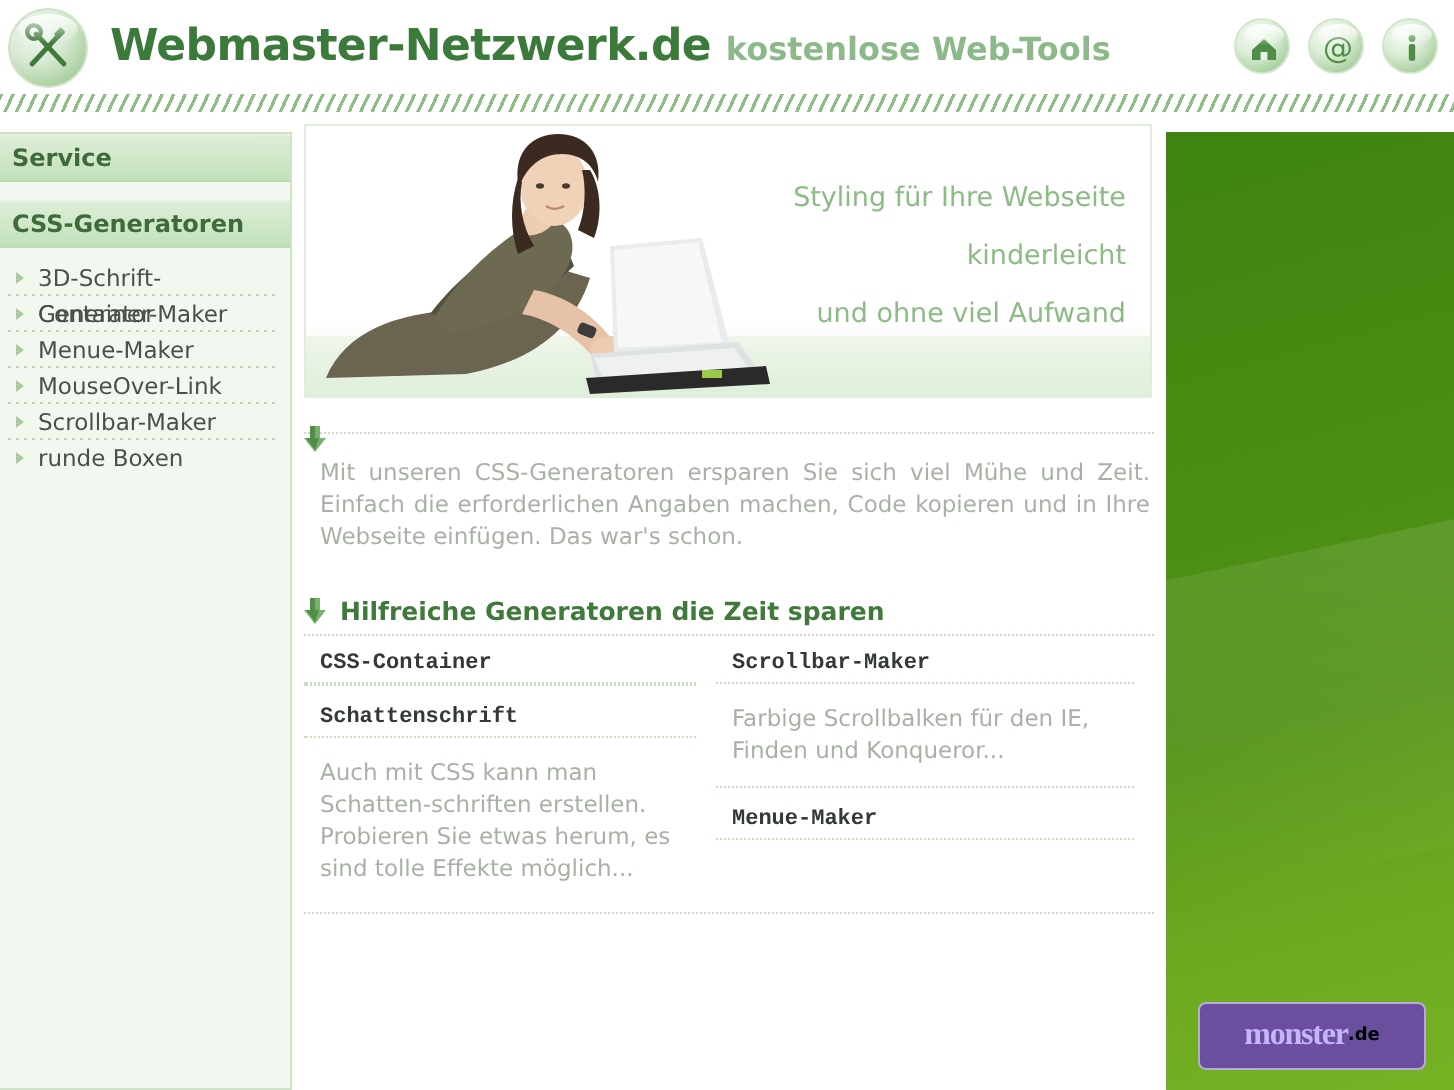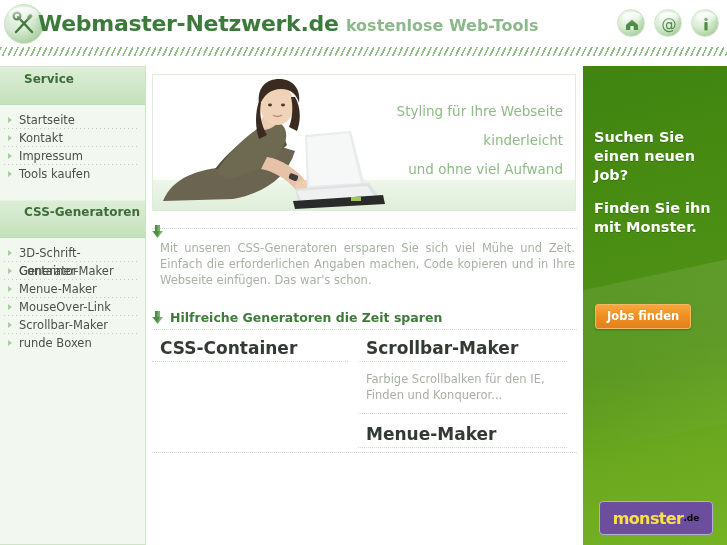--- a/index.html
+++ b/index.html
@@ -34,21 +34,21 @@
     border: 1px solid #cfe3c9;
   }
   #logo-badge .gloss {
     position: absolute; left: 5px; top: 3px;
     width: 30px; height: 15px; border-radius: 50%;
     background: linear-gradient(180deg, rgba(255,255,255,.85), rgba(255,255,255,0));
   }
   #logo-badge svg { position: absolute; left: 0; top: 0; }
 
   #site-title {
-    position: absolute; left: 38px; top: 11px;
+    position: absolute; left: 55px; top: 11px;
     white-space: nowrap;
     font-size: 22px; font-weight: bold;
     color: #3c7a3c; letter-spacing: -0.3px;
   }
   #site-title .tagline {
     font-size: 16px; font-weight: bold; color: #8cb98a; letter-spacing: 0;
   }
   #header-icons {
     position: absolute; right: 8px; top: 9px;
     display: flex; gap: 9px;
@@ -82,22 +82,22 @@
 
   
   #sidebar {
     position: absolute; left: 0; top: 66px;
     width: 146px; height: 479px;
     background: #f2f8f0;
     border: 1px solid #cfe3c9;
     border-left: none;
   }
   .side-head {
-    height: 38px; line-height: 22px;
-    padding-left: 24px;
+    height: 24px; line-height: 22px;
+    padding-left: 6px;
     font-size: 12px; font-weight: bold; color: #3f6b3b;
     background: linear-gradient(180deg, #dceed6 0%, #cfe7c8 55%, #c2e0ba 100%);
     border-bottom: 1px solid #bcdcb4;
     border-top: 1px solid #e6f3e2;
   }
   .side-list { padding: 6px 0 8px 0; }
   .side-item {
     position: relative;
     height: 18px; line-height: 18px;
     padding-left: 15px;
@@ -117,21 +117,20 @@
     border-top: 3px solid transparent;
     border-bottom: 3px solid transparent;
   }
   #sidebar .gap { height: 9px; }
 
   
   #main {
     position: absolute; left: 152px; top: 62px;
     width: 425px; height: 419px;
     background: #ffffff;
-    margin-top: 12px;
   }
   #hero {
     position: relative;
     width: 424px; height: 137px;
     border: 1px solid #dfeedb;
     background: linear-gradient(180deg, #ffffff 0%, #ffffff 72%, #eaf4e6 100%);
     overflow: hidden;
   }
   #hero .floor {
     position: absolute; left: 0; bottom: 0; width: 100%; height: 30px;
@@ -162,25 +161,26 @@
     font-size: 11.5px; line-height: 16px;
     color: #a8b1a5; text-align: justify;
   }
 
   .cols {
     display: flex; gap: 0px; margin-top: 8px;
   }
   .col { width: 206px; padding-right: 10px; }
   .col + .col { width: 209px; padding-right: 0; padding-left: 0; }
   .card-title {
-    font-size: 17px; font-weight: bold; color: #333a33;
+    font-size: 11px; font-weight: bold; color: #333a33;
     padding: 0 0 3px 8px;
     border-bottom: 1px dotted #c8ddc2;
     border-top: 1px dotted #c8ddc2;
     padding-top: 10px;
+    font-family: Liberation Mono, monospace;
   }
   .card-title.first { border-top: none; padding-top: 0; }
   .card-text {
     padding: 9px 6px 10px 8px;
     font-size: 11.5px; line-height: 16px; color: #a8b1a5;
   }
   .card-block { min-height: 0; }
   .cut-head {
     margin-top: 4px;
     padding: 7px 0 0 18px;
@@ -219,21 +219,21 @@
   }
   #monster-logo {
     position: absolute; left: 16px; bottom: 10px;
     width: 114px; height: 34px;
     background: #6b4f9e;
     border: 1px solid #b9a9d6;
     border-radius: 4px;
     display: flex; align-items: center; justify-content: center;
   }
   #monster-logo .txt {
-    color: #fde047; font-weight: bold; font-size: 16px; letter-spacing: -0.6px;
+    color: #c4b5fd; font-weight: bold; font-size: 16px; letter-spacing: -0.6px; font-family: Liberation Serif, serif;
   }
   #monster-logo .de { font-size: 9px; font-weight: bold; }
 </style>
 </head>
 <body>
 
 <div id="page">
 
   <div id="header">
 
@@ -275,38 +275,20 @@
         <div class="g"></div>
       </div>
     </div>
   </div>
 
   <div id="hatch"></div>
 
   <div id="sidebar">
 
     <div class="side-head">Service</div>
-    <div class="side-list">
-      <div class="side-item">
-        <span class="tri"></span>
-        <span>Startseite</span>
-      </div>
-      <div class="side-item">
-        <span class="tri"></span>
-        <span>Kontakt</span>
-      </div>
-      <div class="side-item">
-        <span class="tri"></span>
-        <span>Impressum</span>
-      </div>
-      <div class="side-item">
-        <span class="tri"></span>
-        <span>Tools kaufen</span>
-      </div>
-    </div>
 
     <div class="gap"></div>
 
     <div class="side-head">CSS-Generatoren</div>
     <div class="side-list">
       <div class="side-item">
         <span class="tri"></span>
         <span>3D-Schrift-Generator</span>
       </div>
       <div class="side-item">
@@ -387,20 +369,24 @@
         <path d="M3 0 h5 v6 h3 L5.5 13 L0 6 h3 z" fill="#79b06d"></path>
         <path d="M3 0 h2.5 v6 h2 L5.5 12 L1 6 h2 z" fill="#4f8f45"></path>
       </svg>
       <span>Hilfreiche Generatoren die Zeit sparen</span>
     </div>
 
     <div class="cols">
       <div class="col">
         <div class="card-block">
           <div class="card-title first">CSS-Container</div>
+        </div>
+        <div class="card-block">
+          <div class="card-title">Schattenschrift</div>
+          <div class="card-text">Auch mit CSS kann man Schatten-schriften erstellen. Probieren Sie etwas herum, es sind tolle Effekte möglich...</div>
         </div>
       </div>
       <div class="col">
         <div class="card-block">
           <div class="card-title first">Scrollbar-Maker</div>
           <div class="card-text">Farbige Scrollbalken für den IE, Finden und Konqueror...</div>
         </div>
         <div class="card-block">
           <div class="card-title">Menue-Maker</div>
         </div>
@@ -409,26 +395,19 @@
 
     <div class="cut-head">
       
       <span></span>
     </div>
 
   </div>
 
   <div id="adcol">
     <div class="sheen"></div>
-    <div id="ad-text">
-      <div>Suchen Sie</div>
-      <div>einen neuen Job?</div>
-      <div class="p2">Finden Sie ihn</div>
-      <div>mit Monster.</div>
-    </div>
-    <div id="ad-btn">Jobs finden</div>
     <div id="monster-logo">
       <span class="txt">monster</span>
         <span class="de">.de</span>
     </div>
   </div>
 
 </div>
 
 </body></html>

